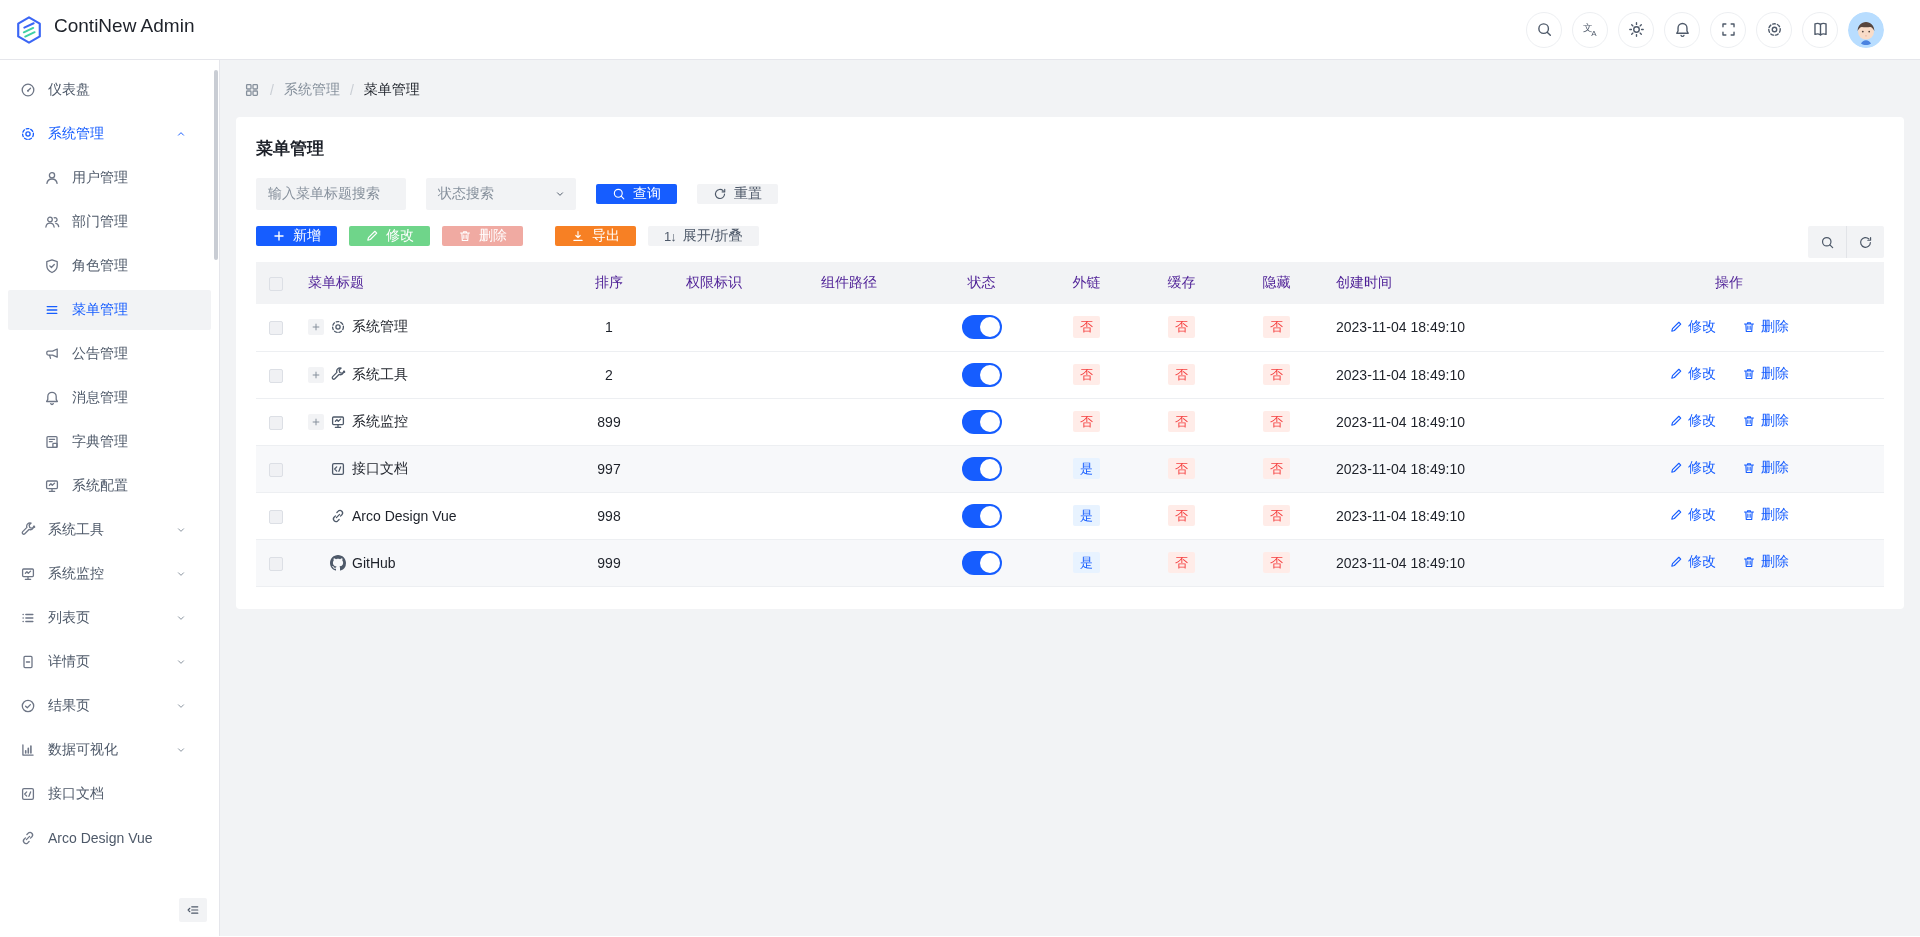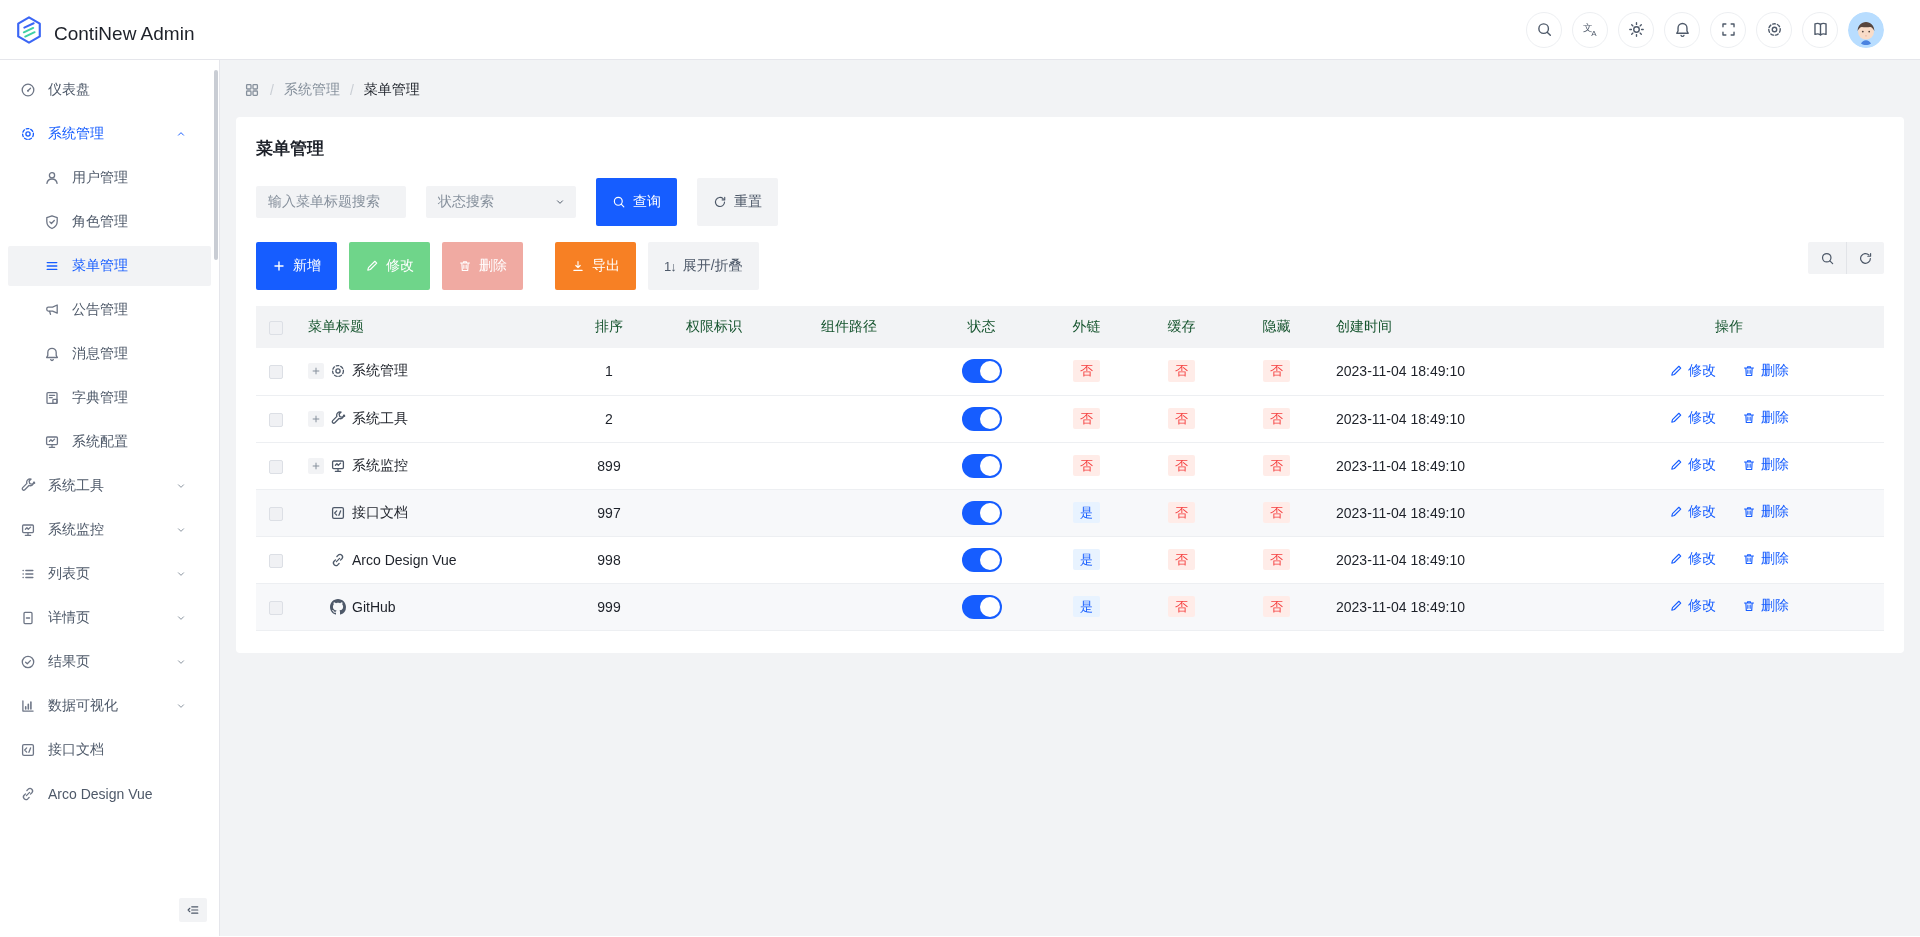--- a/index.html
+++ b/index.html
@@ -5,21 +5,21 @@
   * { box-sizing: border-box; margin: 0; padding: 0; }
   html,body { width:1920px; height:937px; overflow:hidden; }
   body { font-family:"Liberation Sans","DejaVu Sans",sans-serif; font-size:14px; color:#1D2129; background:#fff; }
 
   .ic { display:inline-flex; width:16px; height:16px; flex:none; vertical-align:middle; }
   .ic svg { width:100%; height:100%; }
 
   
   .app-header { height:60px; display:flex; align-items:center; justify-content:space-between;
     padding:0 36px 0 14px; border-bottom:1px solid #E5E6EB; background:#fff; }
-  .brand { display:flex; align-items:flex-end; gap:10px; }
+  .brand { display:flex; align-items:flex-start; gap:10px; }
   .brand .logo { width:30px; height:30px; }
   .brand-title { font-size:19px; font-weight:500; color:#1D2129; }
   .header-actions { display:flex; align-items:center; gap:10px; }
   .hbtn { width:36px; height:36px; border-radius:50%; border:1px solid #EDEFF2; background:#fff;
     display:flex; align-items:center; justify-content:center; color:#4E5969; cursor:pointer; }
   .hbtn .ic { width:17px; height:17px; }
   .avatar { width:36px; height:36px; border-radius:50%; overflow:hidden; cursor:pointer; }
 
   
   .app-body { display:flex; height:876px; }
@@ -52,41 +52,41 @@
   .card { margin:0 16px; background:#fff; border-radius:4px; padding:18px 20px 22px; }
   .page-title { font-size:17px; font-weight:600; margin:2px 0 18px; }
 
   .filter-row { display:flex; align-items:center; gap:20px; margin-bottom:16px; }
   .fake-input { width:150px; height:32px; background:#F2F3F5; border-radius:2px; padding:0 12px;
     display:flex; align-items:center; color:#86909C; cursor:text; }
   .fake-select { width:150px; height:32px; background:#F2F3F5; border-radius:2px; padding:0 10px 0 12px;
     display:flex; align-items:center; justify-content:space-between; color:#86909C; cursor:pointer; }
   .fake-select .chev { width:12px; height:12px; color:#4E5969; }
 
-  .btn { height:48px; padding:0 16px; border:none; border-radius:2px; font-size:14px;
+  .btn { height:20px; padding:0 16px; border:none; border-radius:2px; font-size:14px;
     display:inline-flex; align-items:center; gap:7px; cursor:pointer; font-family:inherit; }
   .btn .ic { width:14px; height:14px; }
   .btn-primary { background:#165DFF; color:#fff; }
   .btn-plain   { background:#F2F3F5; color:#4E5969;justify-content:space-between; }
   .btn-success { background:#6FD58A; color:#fff; }
   .btn-danger  { background:#F0AAA2; color:#fff; }
   .btn-warning { background:#F78024; color:#fff;margin-left:20px; }
   .txt-ic { font-size:13px; line-height:1; letter-spacing:-1px; }
 
   .toolbar-row { display:flex; align-items:center; gap:12px; margin-bottom:16px; position:relative; }
   .icon-group { position:absolute; right:0; top:0; height:32px; background:#F2F3F5; border-radius:2px;
     display:flex; align-items:center; overflow:hidden; }
   .icon-group button { width:38px; height:32px; border:none; background:transparent; color:#4E5969;
     display:flex; align-items:center; justify-content:center; cursor:pointer; }
   .icon-group button + button { border-left:1px solid #E2E4E8; }
   .icon-group .ic { width:15px; height:15px; }
 
   
   table.menu-table { width:100%; border-collapse:collapse; table-layout:fixed; }
-  .menu-table th { background:#F2F3F5; height:42px; font-weight:500; color:#14532d;
+  .menu-table th { background:#F2F3F5; height:42px; font-weight:500; color:#4c1d95;
     padding:0 12px; text-align:center; }
   .menu-table th.al { text-align:left; }
   .menu-table td { height:47px; padding:0 12px; border-bottom:1px solid #EDEFF2; text-align:center; }
   .menu-table td.al { text-align:left; }
   .menu-table tr.shaded td { background:#F7F8FA; }
   .cbx { display:inline-block; width:14px; height:14px; background:#F0F1F4; border:1px solid #DCDFE5;
     border-radius:2px; cursor:pointer; vertical-align:middle; }
   .title-flex { display:flex; align-items:center; gap:6px; }
   .expand-box { width:16px; height:16px; background:#F2F3F5; border-radius:2px; color:#86909C;
     display:inline-flex; align-items:center; justify-content:center; cursor:pointer; flex:none; }
@@ -219,20 +219,31 @@
         </span>
       </div>
       <div class="side-item lvl2">
         <span class="ic">
           <svg viewBox="0 0 16 16" fill="none" stroke="currentColor" stroke-width="1.3" stroke-linecap="round" stroke-linejoin="round">
             <circle cx="8" cy="5.3" r="2.6"></circle>
             <path d="M2.9 13.4c.5-3 2.6-4.4 5.1-4.4s4.6 1.4 5.1 4.4"></path>
           </svg>
         </span>
         <span class="lbl">用户管理</span>
+      </div>
+      <div class="side-item lvl2">
+        <span class="ic">
+          <svg viewBox="0 0 16 16" fill="none" stroke="currentColor" stroke-width="1.3" stroke-linecap="round" stroke-linejoin="round">
+            <circle cx="6" cy="5.5" r="2.3"></circle>
+            <path d="M1.9 13c.4-2.6 2-3.8 4.1-3.8s3.7 1.2 4.1 3.8"></path>
+            <path d="M10.2 3.8a2 2 0 1 1 1 3.8"></path>
+            <path d="M11.8 9.4c1.7.3 2.6 1.5 2.9 3.3"></path>
+          </svg>
+        </span>
+        <span class="lbl">部门管理</span>
       </div>
       <div class="side-item lvl2">
         <span class="ic">
           <svg viewBox="0 0 16 16" fill="none" stroke="currentColor" stroke-width="1.3" stroke-linecap="round" stroke-linejoin="round">
             <path d="M8 1.8l5.2 1.9v3.9c0 3.3-2.1 5.6-5.2 6.9-3.1-1.3-5.2-3.6-5.2-6.9V3.7z"></path>
             <path d="M5.8 7.9l1.6 1.6 2.9-3"></path>
           </svg>
         </span>
         <span class="lbl">角色管理</span>
       </div>

